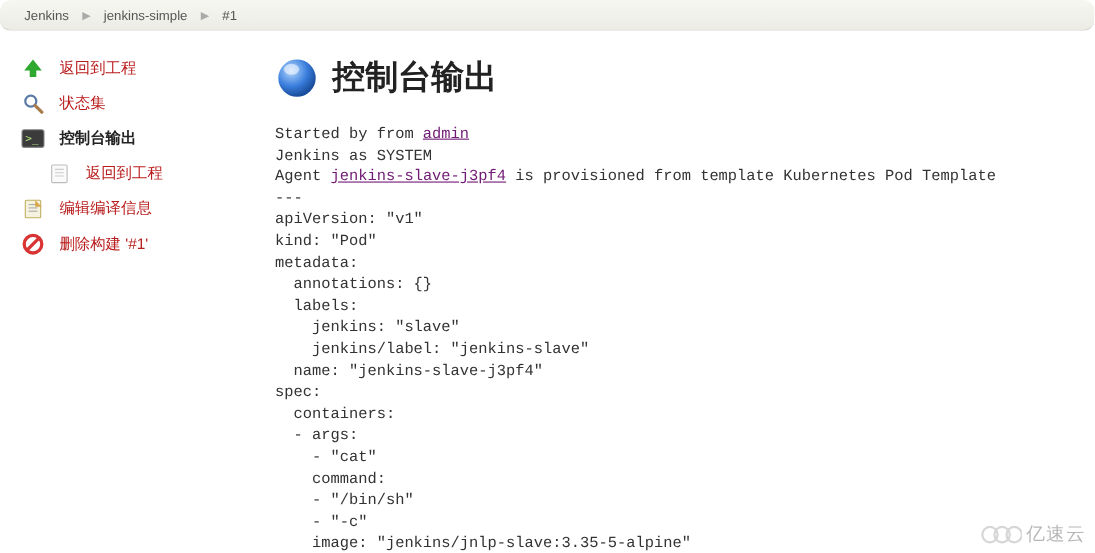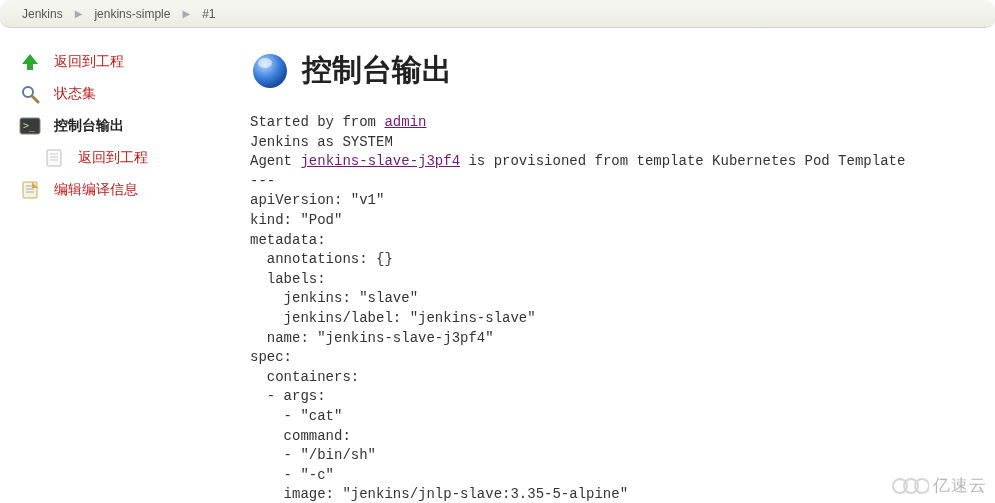--- a/index.html
+++ b/index.html
@@ -142,20 +142,29 @@
             <rect x="3" y="2" width="14" height="16" rx="1" fill="#f5f2e0" stroke="#c0b060"></rect>
             <line x1="6" y1="6" x2="14" y2="6" stroke="#aaa"></line>
             <line x1="6" y1="9" x2="14" y2="9" stroke="#aaa"></line>
             <line x1="6" y1="12" x2="14" y2="12" stroke="#aaa"></line>
             <polygon points="12,2 18,8 12,8" fill="#d9a84a"></polygon>
           </svg>
       </span>
       <span class="label">编辑编译信息</span>
     </div>
 
+    <div class="side-item">
+      <span class="icon-wrap">
+        <svg width="20" height="20" viewBox="0 0 20 20">
+            <circle cx="10" cy="10" r="8" fill="#fff" stroke="#d93434" stroke-width="3"></circle>
+            <line x1="5" y1="15" x2="15" y2="5" stroke="#d93434" stroke-width="3"></line>
+          </svg>
+      </span>
+      <span class="label">删除构建 '#1'</span>
+    </div>
 
   </div>
 
   <div class="main">
     <div class="page-title">
       <span class="hball">
         <svg width="40" height="40" viewBox="0 0 40 40">
           <defs>
             <radialGradient id="g1" cx="35%" cy="30%" r="70%">
               <stop offset="0%" stop-color="#b8d9ff"></stop>

